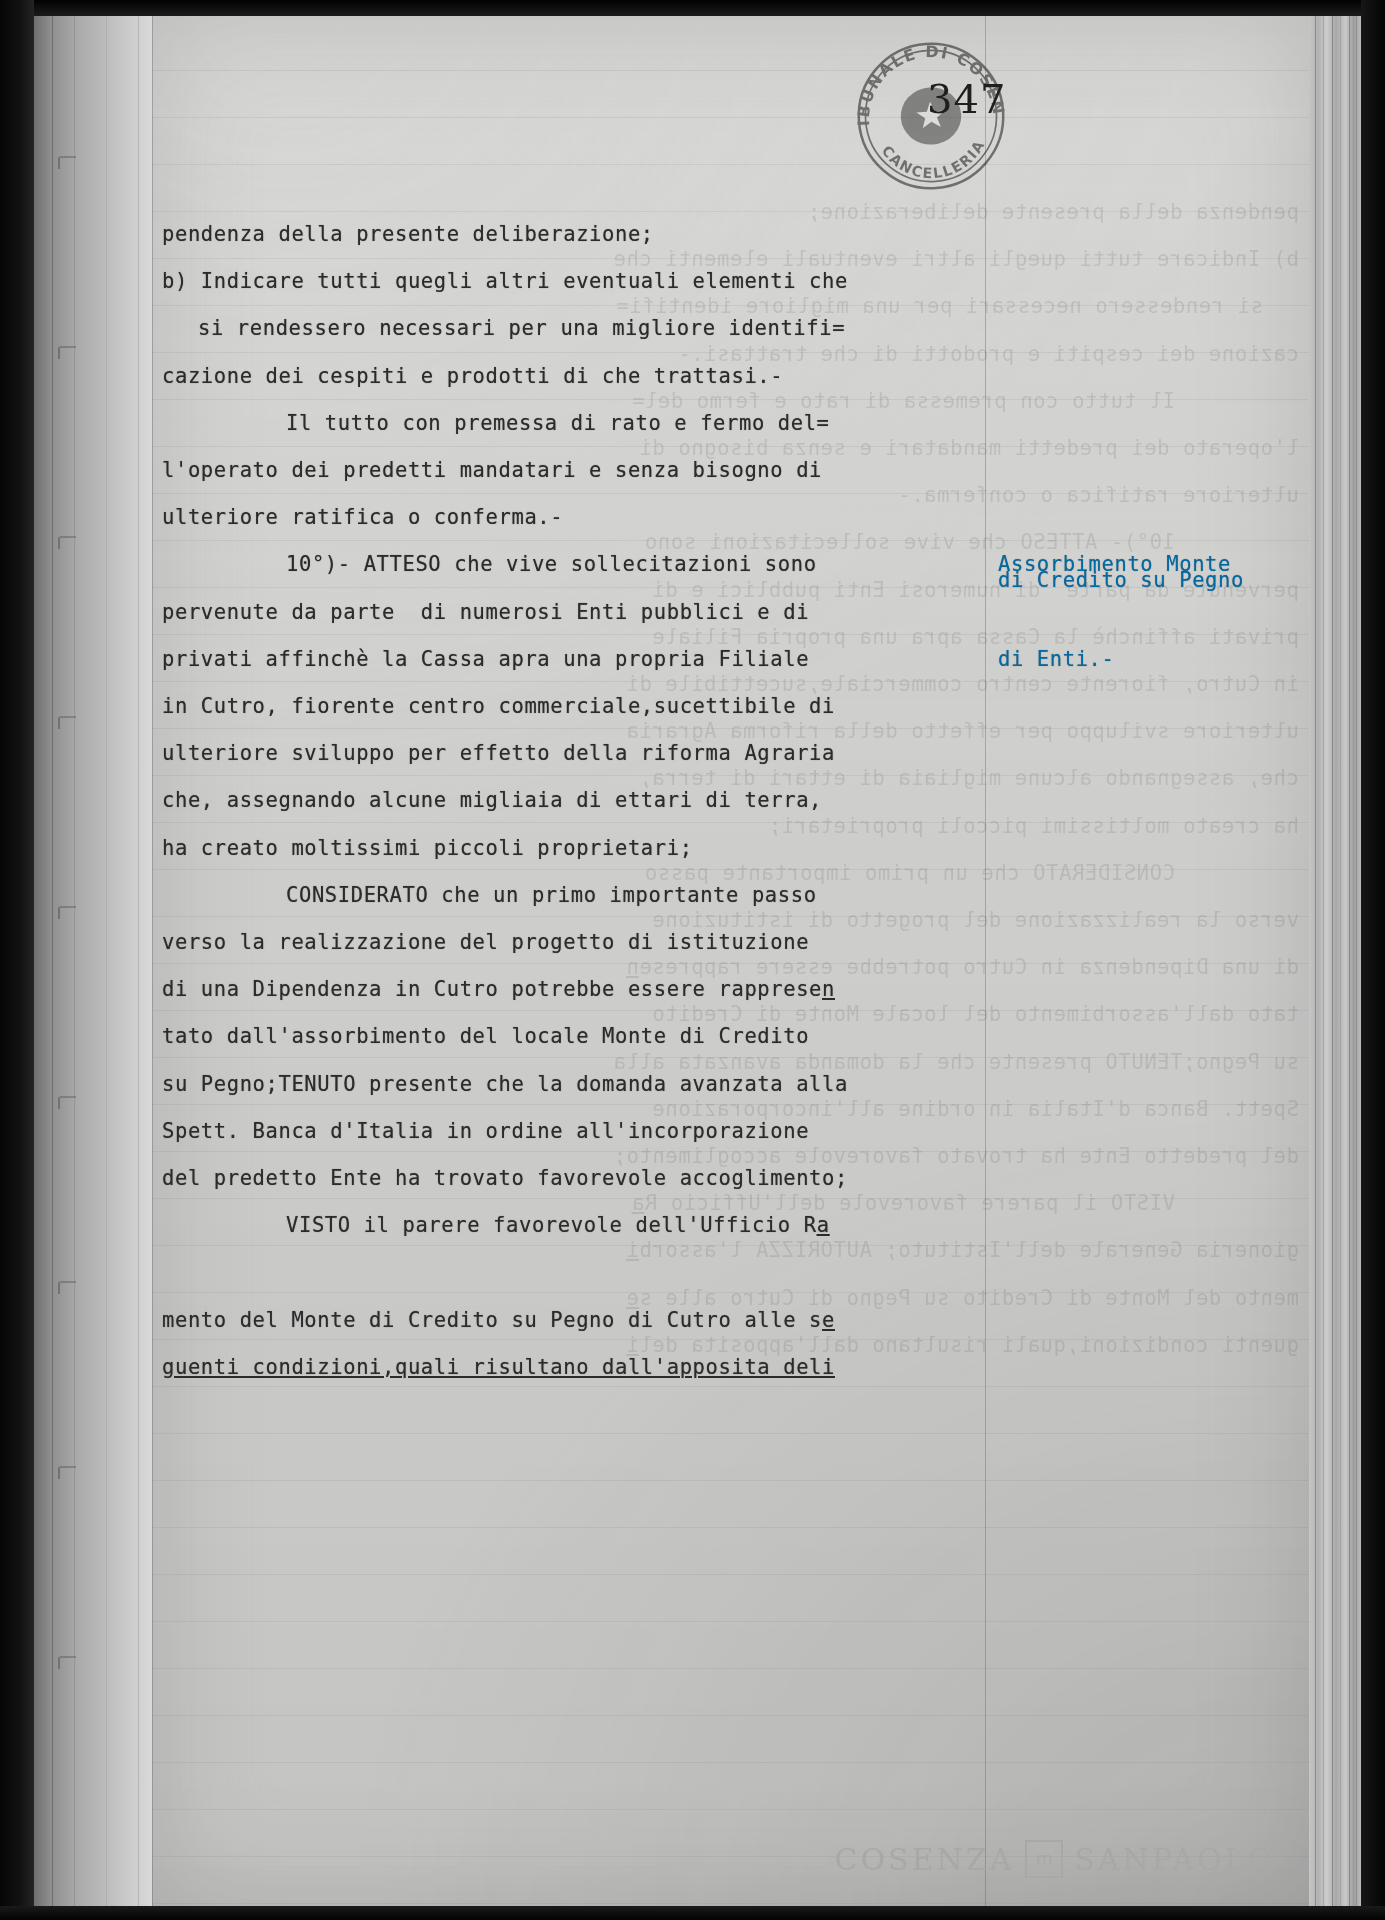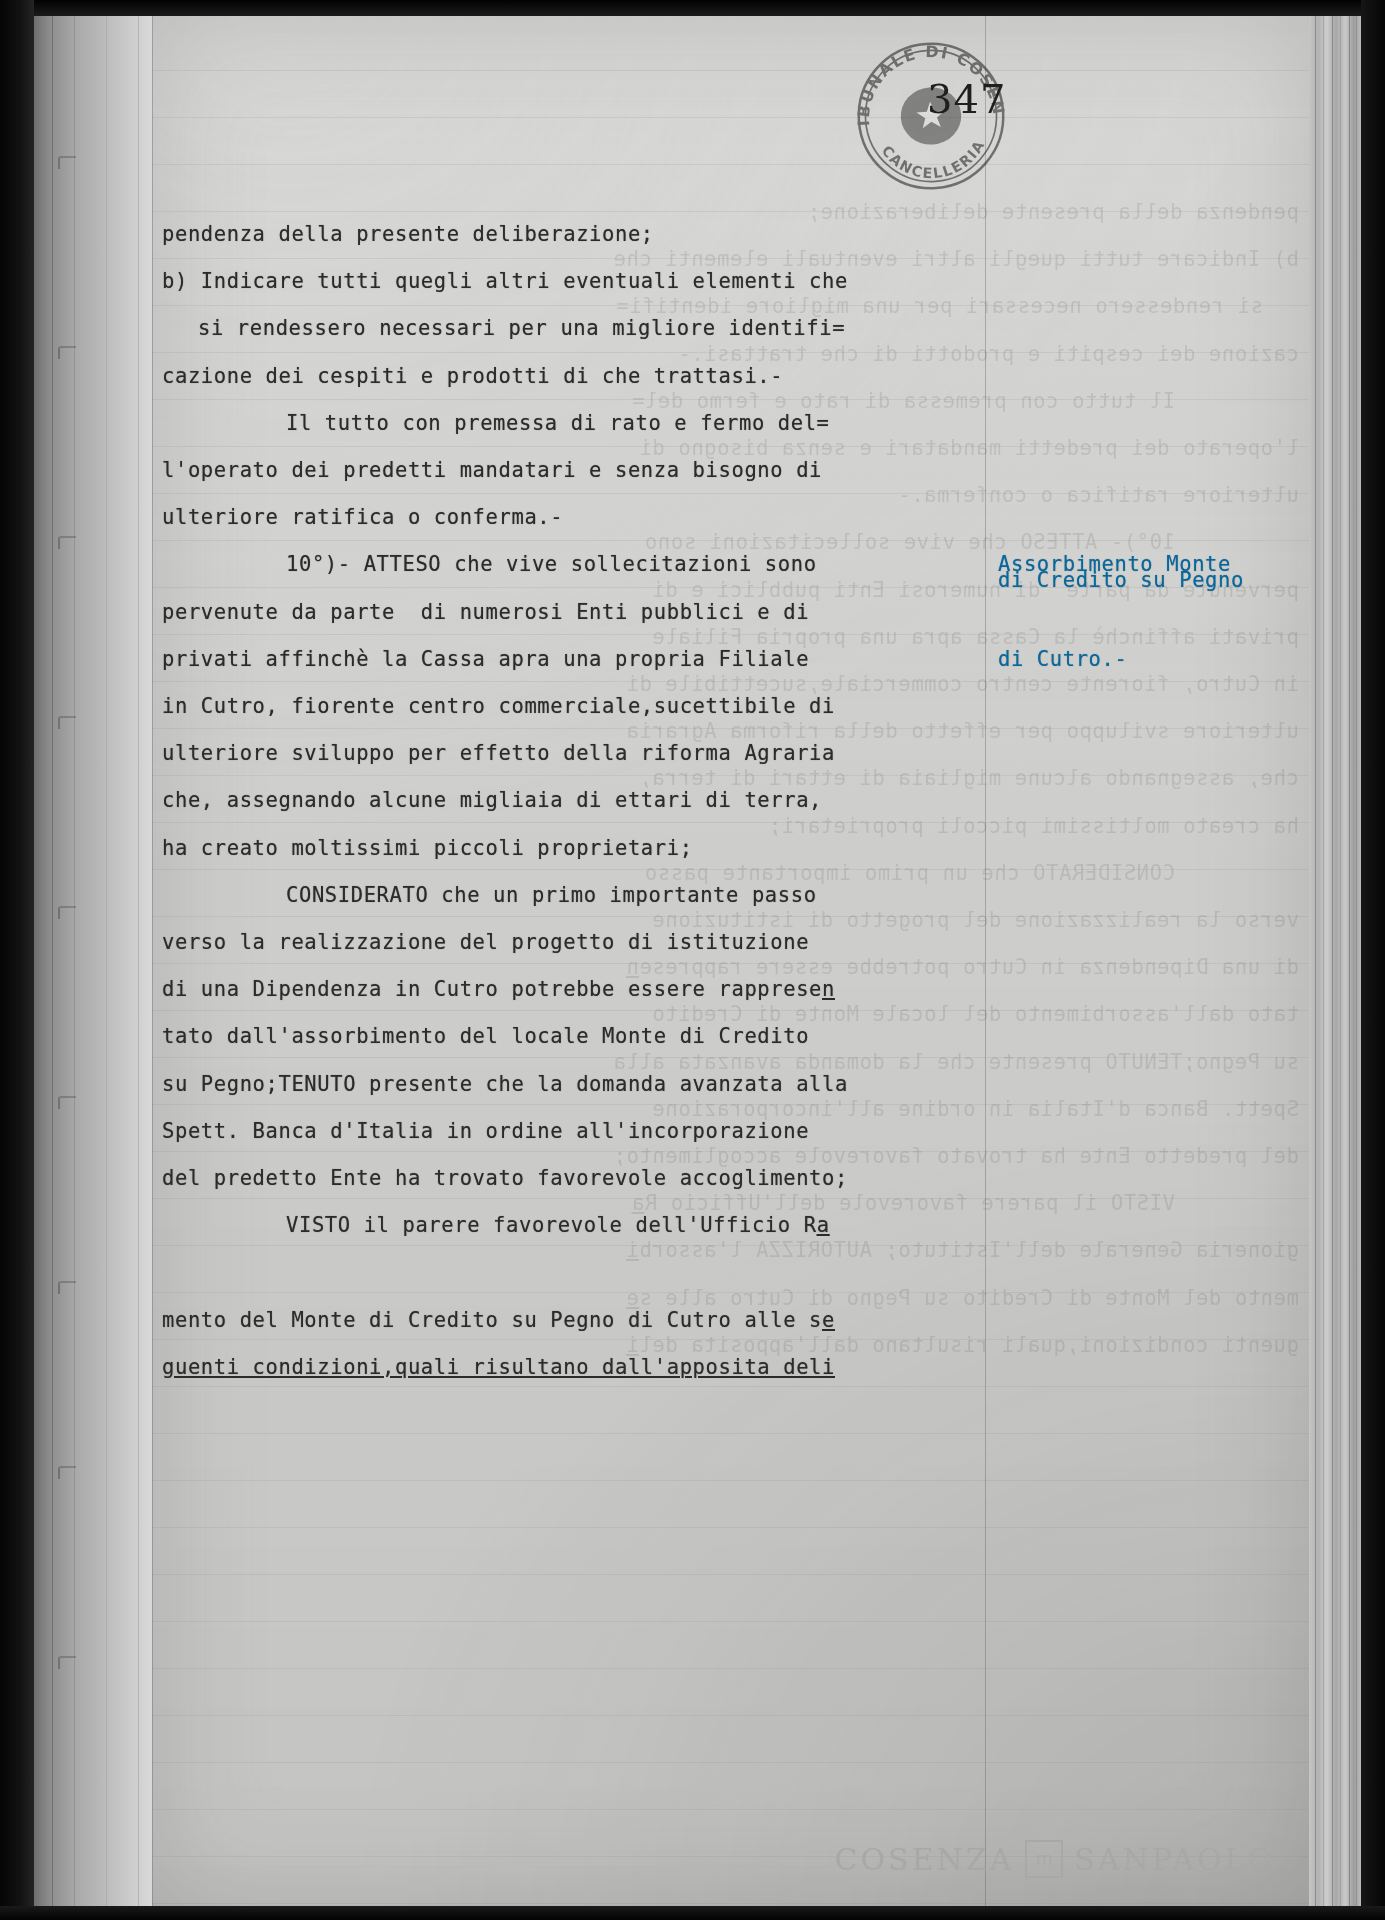--- a/index.html
+++ b/index.html
@@ -285,21 +285,21 @@
           <div class="body-line" style="left: 10px;">mento del Monte di Credito su Pegno di Cutro alle s<span class="u">e</span></div>
         </div>
         <div class="ln-row" style="top: 1338.8px;">
           <div class="body-line" style="left: 10px; text-decoration: underline;">guenti condizioni,quali risultano dall'apposita del<span class="u">i</span></div>
         </div>
       </div>
 
     <div id="note-col">
         <div class="note-line" style="left: 846px; top: 536.4px;">Assorbimento Monte</div>
         <div class="note-line" style="left: 846px; top: 552px; text-align: right;">di Credito su Pegno</div>
-        <div class="note-line" style="left: 846px; top: 630.8px;">di Cutro.-</div>
+        <div class="note-line" style="left: 846px; top: 630.8px;">di Enti.-</div>
       </div>
 
     <div class="stamp">
       <svg viewBox="0 0 200 200">
         <defs>
           <path id="arcTop" d="M 26,104 A 74,74 0 0 1 174,104"></path>
           <path id="arcBot" d="M 30,104 A 70,70 0 0 0 170,104"></path>
         </defs>
         <circle cx="100" cy="100" r="86" fill="none" stroke="#1d1d1d" stroke-width="3"></circle>
         <circle cx="100" cy="100" r="78" fill="none" stroke="#1d1d1d" stroke-width="2"></circle>

